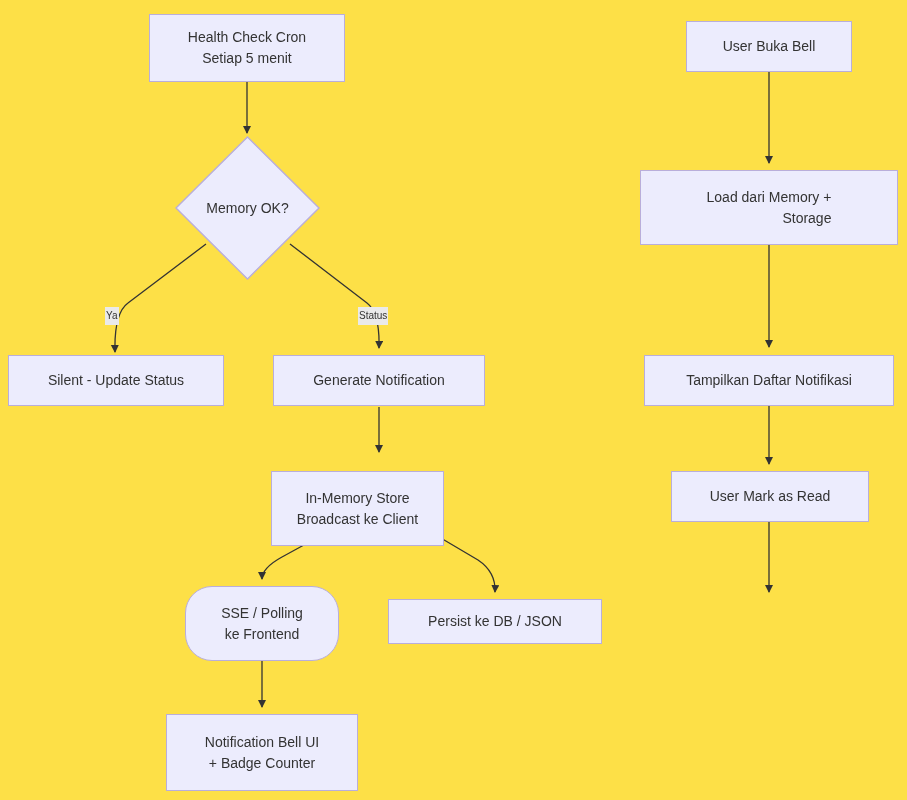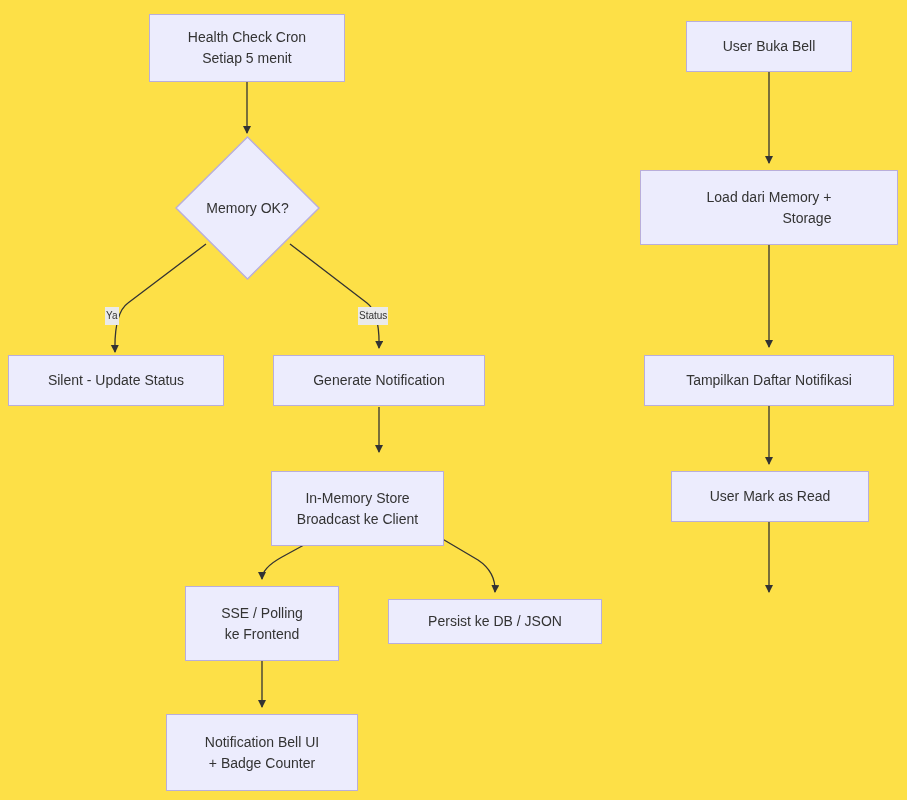--- a/index.html
+++ b/index.html
@@ -127,21 +127,21 @@
 
   <div class="edge-label" style="left:358px; top:307px;">Status</div>
 
   <div class="node" style="left:8px; top:355px; width:216px; height:51px;">Silent - Update Status</div>
 
   <div class="node" style="left:273px; top:355px; width:212px; height:51px;">Generate Notification</div>
 
   <div class="node" style="left:271px; top:459px; width:173px; height:75px;margin-top:12px;">In-Memory Store
 Broadcast ke Client</div>
 
-  <div class="node" style="left:185px; top:586px; width:154px; height:75px;">SSE / Polling
+  <div class="node" style="left:185px; top:586px; width:154px; height:75px;border-radius:27px;">SSE / Polling
 ke Frontend</div>
 
   <div class="node" style="left:388px; top:599px; width:214px; height:45px;">Persist ke DB / JSON</div>
 
   <div class="node" style="left:686px; top:21px; width:166px; height:51px;">User Buka Bell</div>
 
   <div class="node" style="left:166px; top:714px; width:192px; height:77px;">Notification Bell UI
 + Badge Counter</div>
 
   <div class="node" style="left:640px; top:170px; width:258px; height:75px;text-align:right;">Load dari Memory +

